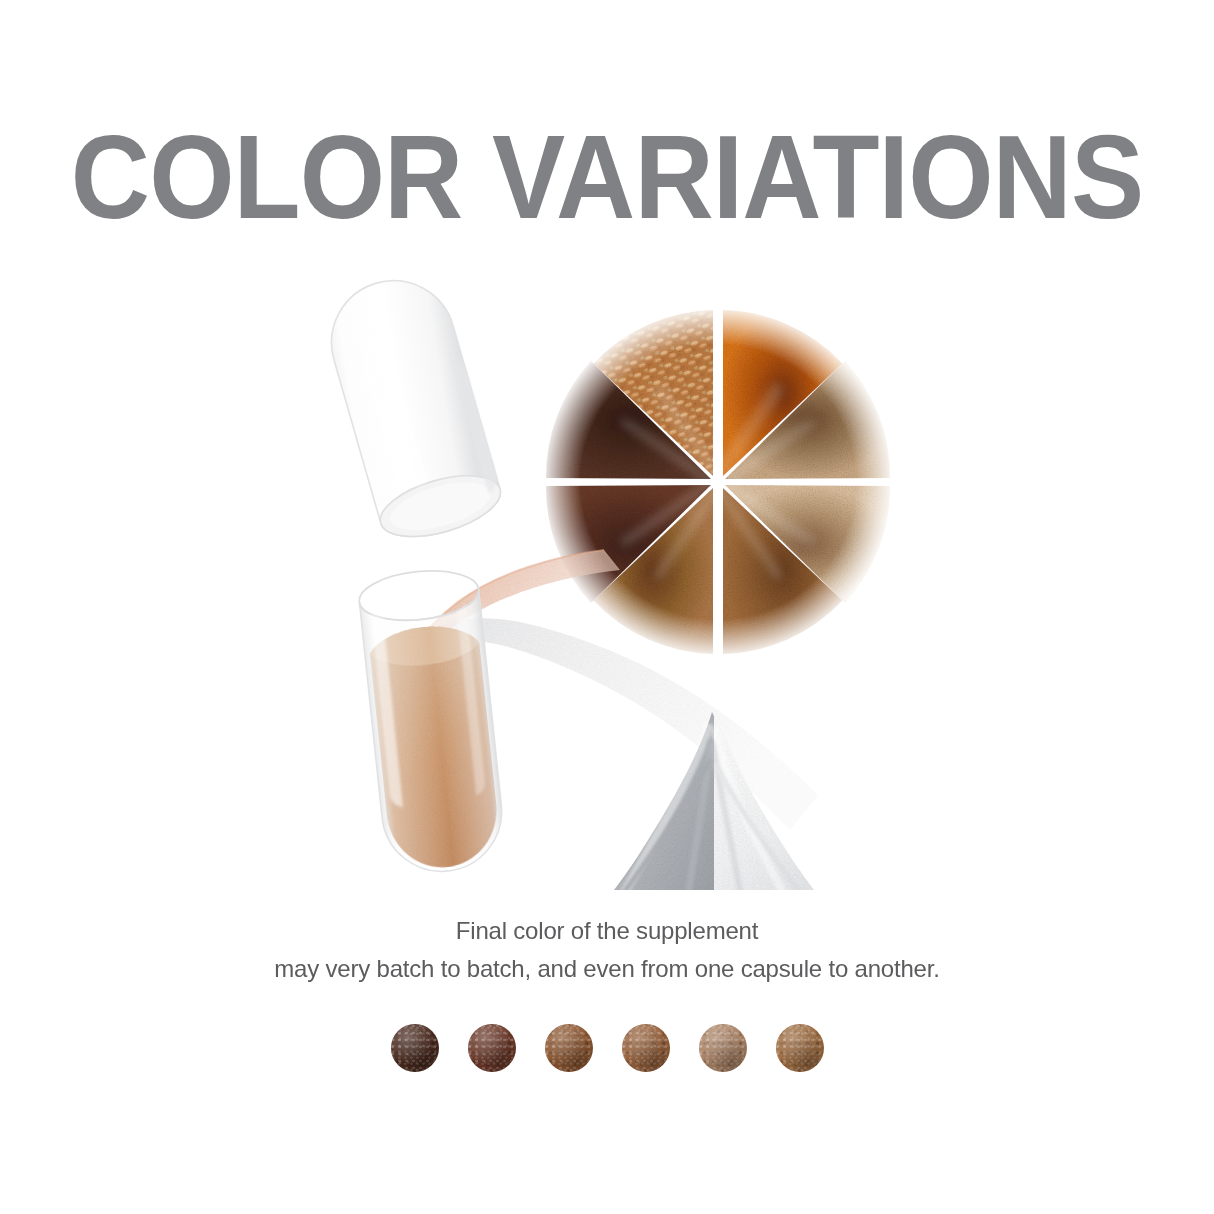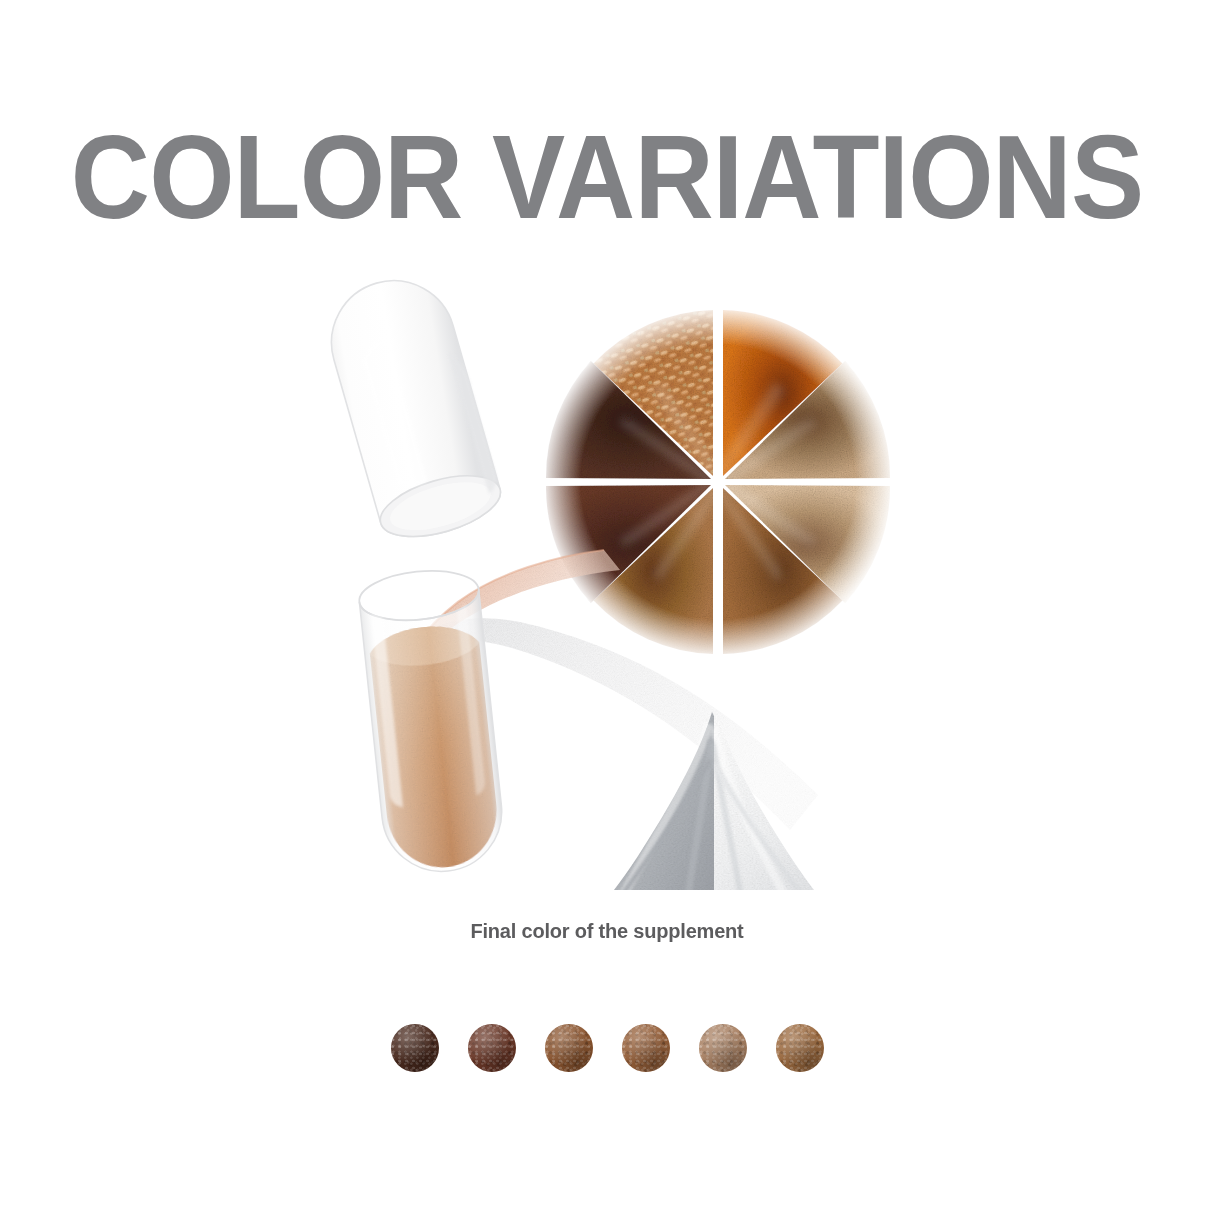--- a/index.html
+++ b/index.html
@@ -48,22 +48,22 @@
 
   
   #caption {
     position: absolute;
     left: 0;
     top: 912px;
     width: 1214px;
     text-align: center;
     color: #5c5c5e;
     font-family: "Liberation Sans", sans-serif;
-    font-weight: 700;
-    font-size: 20px;
+    font-weight: 400;
+    font-size: 24px;
     line-height: 38px;
     letter-spacing: -0.2px;
   }
   #caption .cap-line { display: block; white-space: nowrap; }
 
   
   #swatches {
     position: absolute;
     left: 0;
     top: 1018px;
@@ -358,20 +358,21 @@
 
         <path d="M -50,-92 L -50,92 A 16,16 0 0 0 -38,104 L -38,-86 Z" fill="#ffffff" opacity=".55" filter="url(#edgeBlur)"></path>
         <path d="M 46,-92 L 46,86 A 14,14 0 0 1 36,100 L 36,-84 Z" fill="#ffffff" opacity=".32" filter="url(#edgeBlur)"></path>
       </g>
 
     </svg>
   </div>
 
   <div id="caption" style="color: rgb(92, 92, 94);">
     <span class="cap-line">Final color of the supplement</span>
+    <span class="cap-line">may very batch to batch, and even from one capsule to another.</span>
   </div>
 
   <div id="swatches">
     <div class="swatch" style="background: rgb(74, 42, 30);">
       <span class="grain"></span>
       <span class="shade"></span>
     </div>
     <div class="swatch" style="background: rgb(107, 56, 40);">
       <span class="grain"></span>
       <span class="shade"></span>

